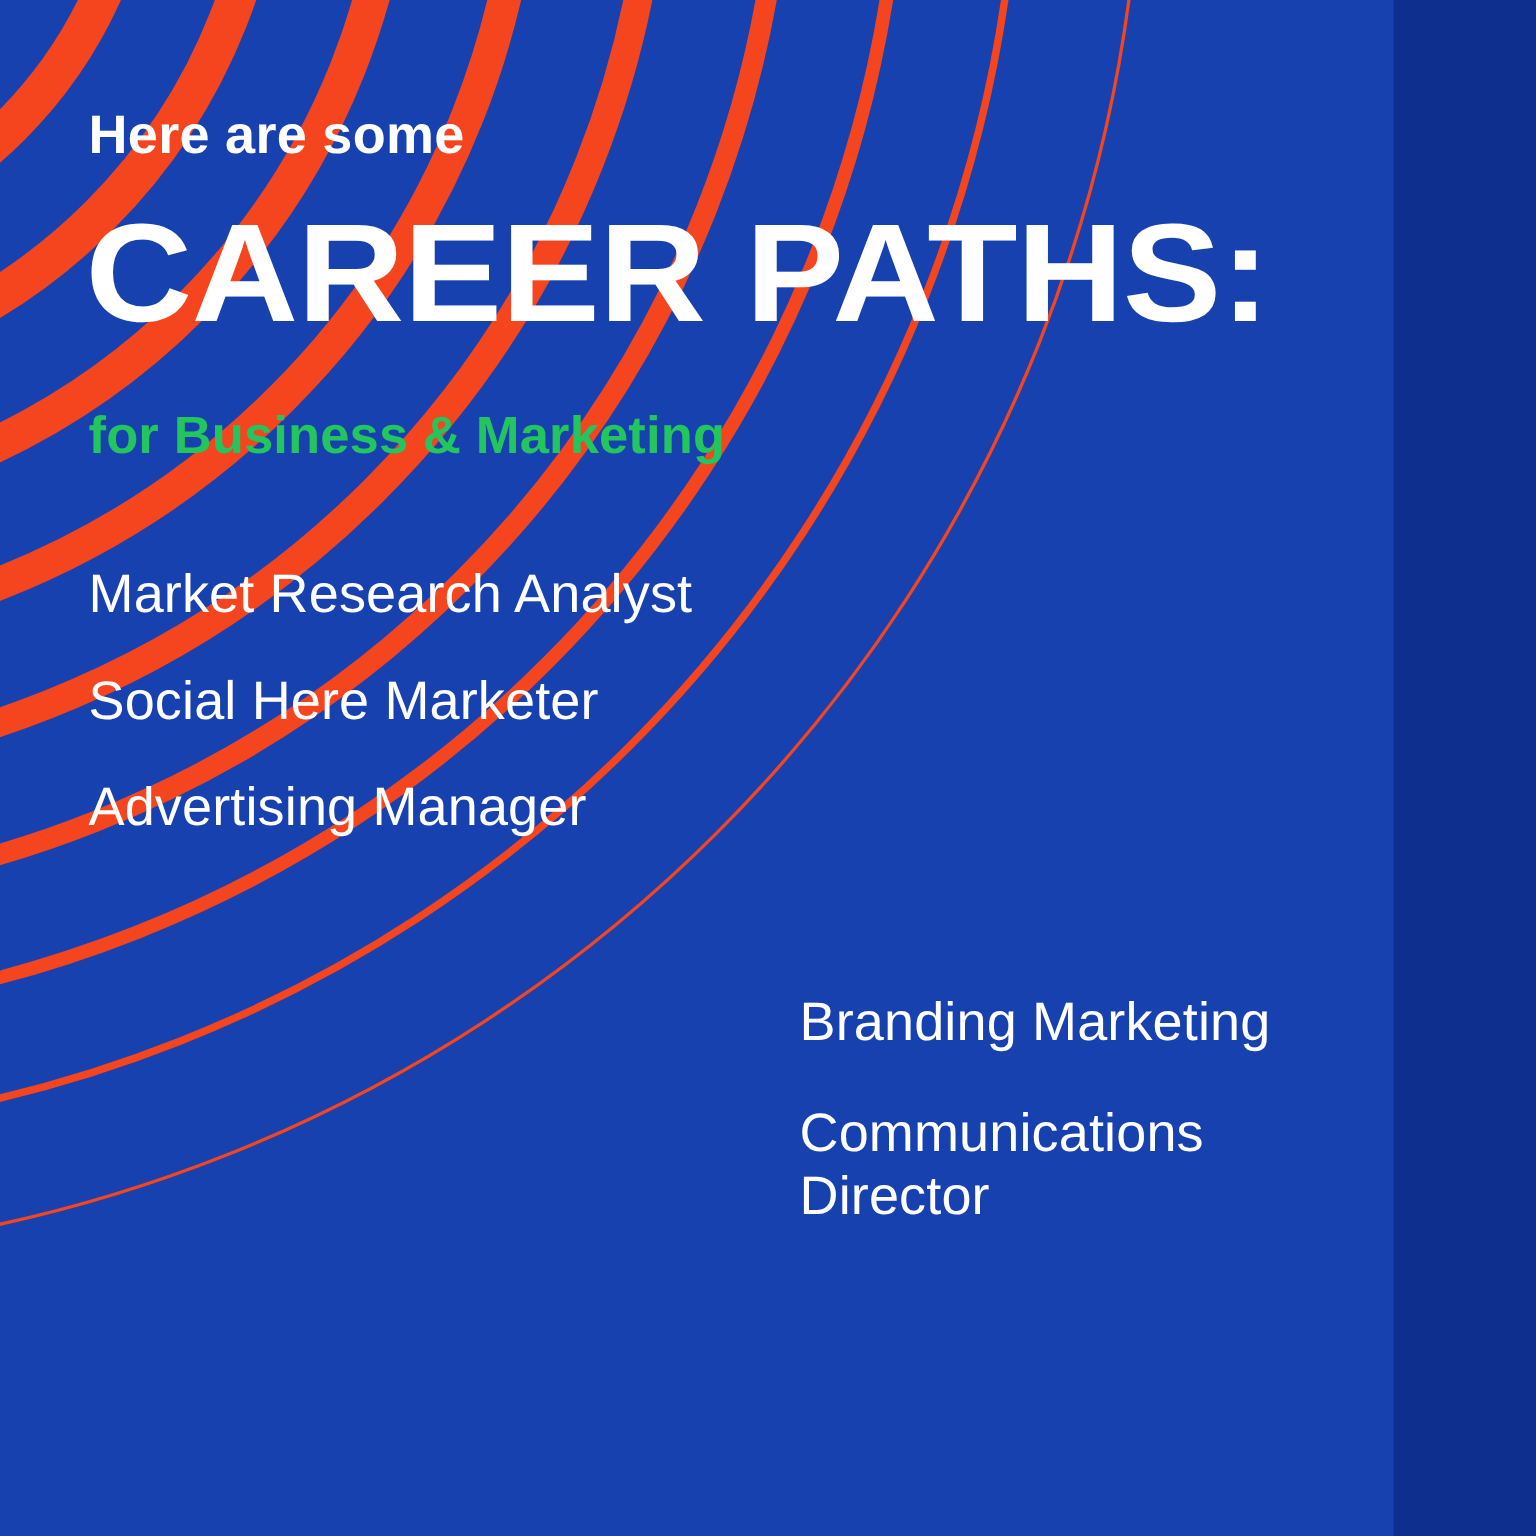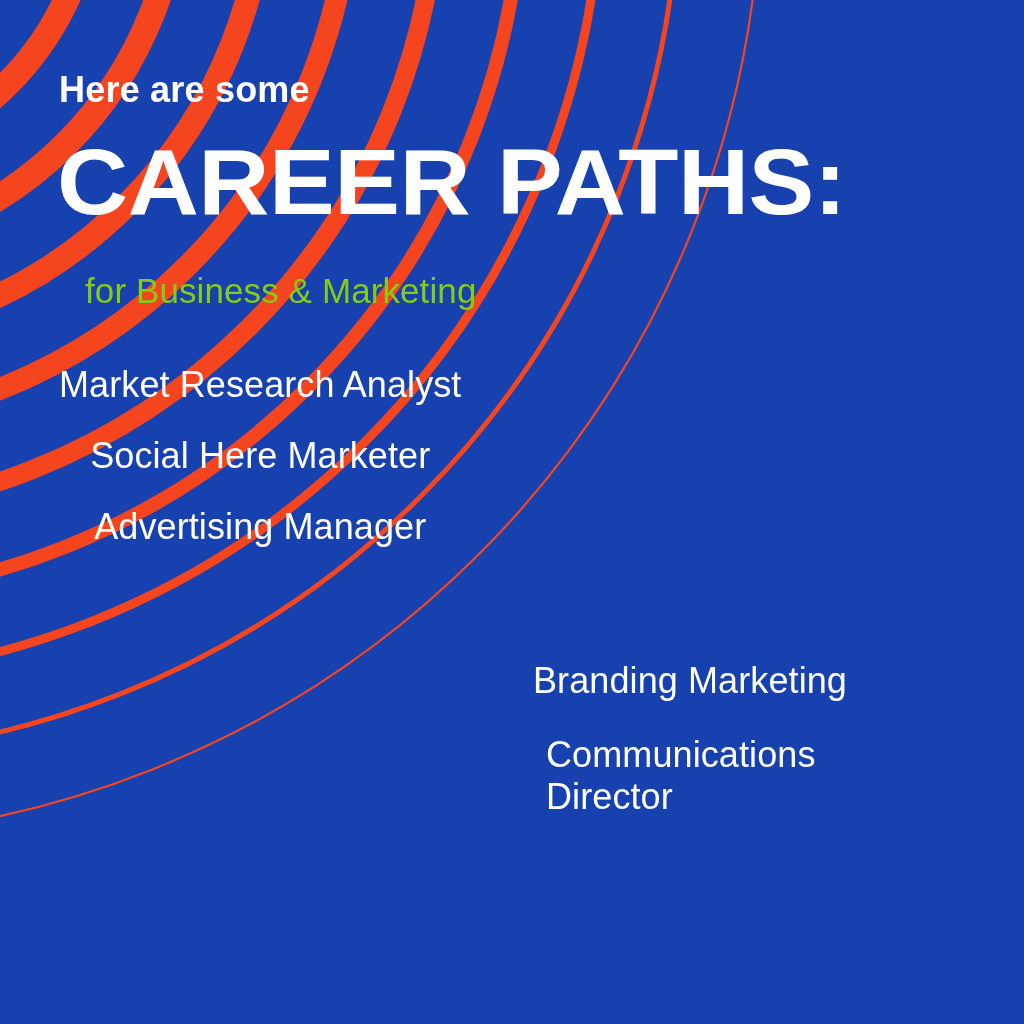--- a/index.html
+++ b/index.html
@@ -2,21 +2,21 @@
 <html><head>
 <meta charset="utf-8">
 <style>
   html, body {
     margin: 0;
     padding: 0;
     background: #0f2f8f;
   }
   #poster {
     position: relative;
-    width: 1024px;
+    width: 929px;
     height: 1024px;
     overflow: hidden;
     background: #1841b0;
     font-family: "Liberation Sans", sans-serif;
     -webkit-font-smoothing: antialiased;
   }
   #arc-layer {
     position: absolute;
     inset: 0;
     width: 1024px;
@@ -51,55 +51,52 @@
     line-height: 1.0;
     white-space: nowrap;
     transform: scaleX(1.06);
     transform-origin: left top;
   }
   .subhead {
     position: absolute;
     left: 59px;
     top: 272px;
     font-size: 35px;
-    font-weight: 400;
-    color: #84cc16;
+    font-weight: 700;
+    color: #22c55e;
     letter-spacing: 0.1px;
     line-height: 1.1;
     white-space: nowrap;
-    margin-left: 26px;
   }
 
   
   .col {
     position: absolute;
   }
   .col-left {
     left: 59px;
-    top: 367px;
-    text-align: center;
+    top: 378px;
   }
   .col-right {
     left: 533px;
     top: 663px;
   }
   .job {
     font-size: 36px;
     font-weight: 400;
     color: #ffffff;
     line-height: 1.0;
     white-space: nowrap;
     margin-bottom: 35px;
     letter-spacing: 0.1px;
   }
   .job.wrap {
     white-space: normal;
     max-width: 330px;
     line-height: 1.18;
-    margin-left: 13px;
   }
   .job:last-child { margin-bottom: 0; }
 </style>
 </head>
 <body>
 
 <div id="poster">
 
   <svg id="arc-layer" viewBox="0 0 1024 1024" xmlns="http://www.w3.org/2000/svg" aria-hidden="true">
     <defs>

